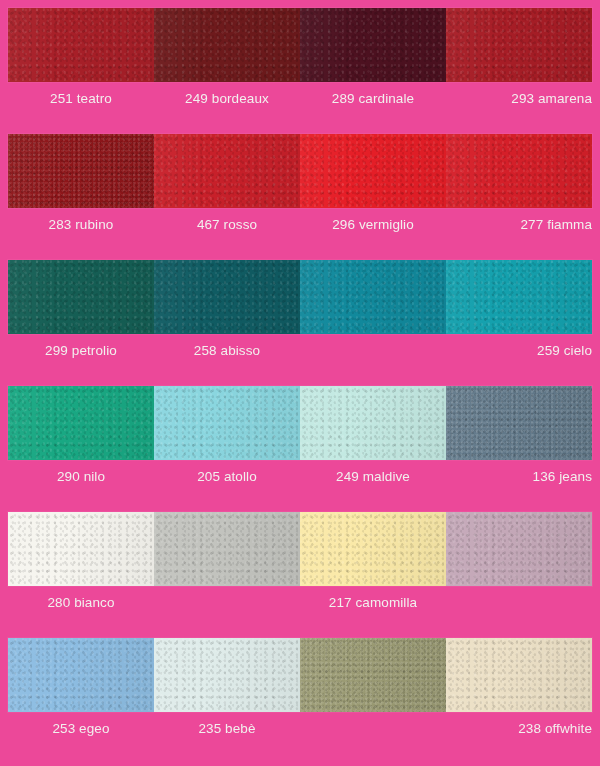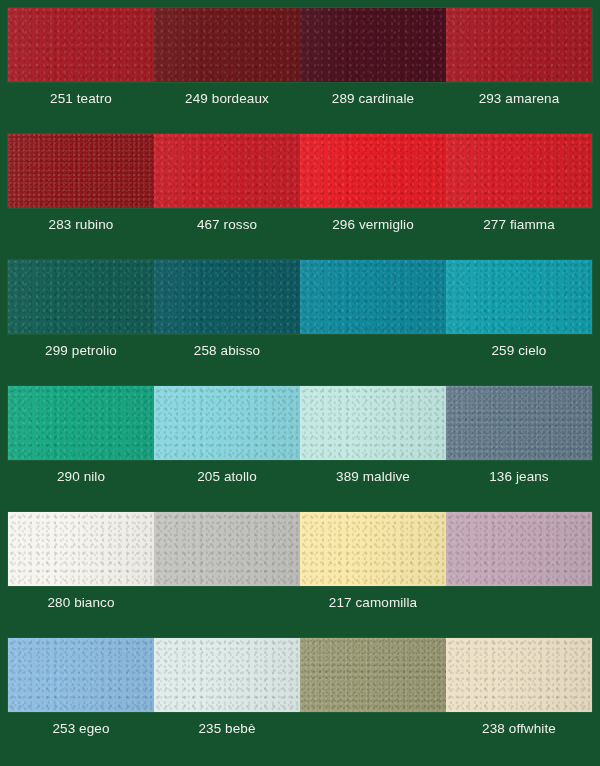--- a/index.html
+++ b/index.html
@@ -6,21 +6,21 @@
   * { margin:0; padding:0; box-sizing:border-box; }
   html, body {
     width:600px; height:766px;
     background:#120f10;
     font-family:"Liberation Sans", sans-serif;
     overflow:hidden;
   }
   #sheet {
     position:relative;
     width:600px; height:766px;
-    background:#14532d;
+    background:#ec4899;
   }
   .swatch-row {
     position:relative;
     width:600px;
     height:126px;
   }
   .row-strip {
     position:absolute;
     left:8px;
     top:8px;
@@ -71,21 +71,21 @@
     line-height:22px;
     text-align:center;
     color:#f2f0ee;
     font-size:13.5px;
     letter-spacing:0.1px;
     white-space:nowrap;
   }
   .lbl-0 { left:8px;   width:146px; }
   .lbl-1 { left:154px; width:146px; }
   .lbl-2 { left:300px; width:146px; }
-  .lbl-3 { left:446px; width:146px; }
+  .lbl-3 { left:446px; width:146px;text-align:right; }
 </style>
 </head>
 <body>
 
 <div id="sheet">
     <div class="swatch-row">
       <div class="row-strip">
         <div class="swatch" title="251 teatro" style="background: rgb(168, 31, 40);"></div>
         <div class="swatch" title="249 bordeaux" style="background: rgb(110, 26, 28);"></div>
         <div class="swatch" title="289 cardinale" style="background: rgb(77, 17, 32);"></div>
@@ -121,21 +121,21 @@
     </div>
     <div class="swatch-row">
       <div class="row-strip">
         <div class="swatch" title="290 nilo" style="background: rgb(25, 168, 131);"></div>
         <div class="swatch" title="205 atollo" style="background: rgb(138, 214, 223);"></div>
         <div class="swatch" title="207 maldive" style="background: rgb(195, 233, 226);"></div>
         <div class="swatch mottled" title="203 jeans" style="background: rgb(98, 121, 138);"></div>
       </div>
       <div class="swatch-label lbl-0">290 nilo</div>
       <div class="swatch-label lbl-1">205 atollo</div>
-      <div class="swatch-label lbl-2">389 maldive</div>
+      <div class="swatch-label lbl-2">249 maldive</div>
       <div class="swatch-label lbl-3">136 jeans</div>
     </div>
     <div class="swatch-row">
       <div class="row-strip">
         <div class="swatch" title="280 bianco" style="background: rgb(246, 245, 239);"></div>
         <div class="swatch" title="225 ghiaccio" style="background: rgb(195, 196, 191);"></div>
         <div class="swatch" title="217 camomilla" style="background: rgb(250, 233, 168);"></div>
         <div class="swatch" title="255 peonia" style="background: rgb(196, 168, 184);"></div>
       </div>
       <div class="swatch-label lbl-0">280 bianco</div>

